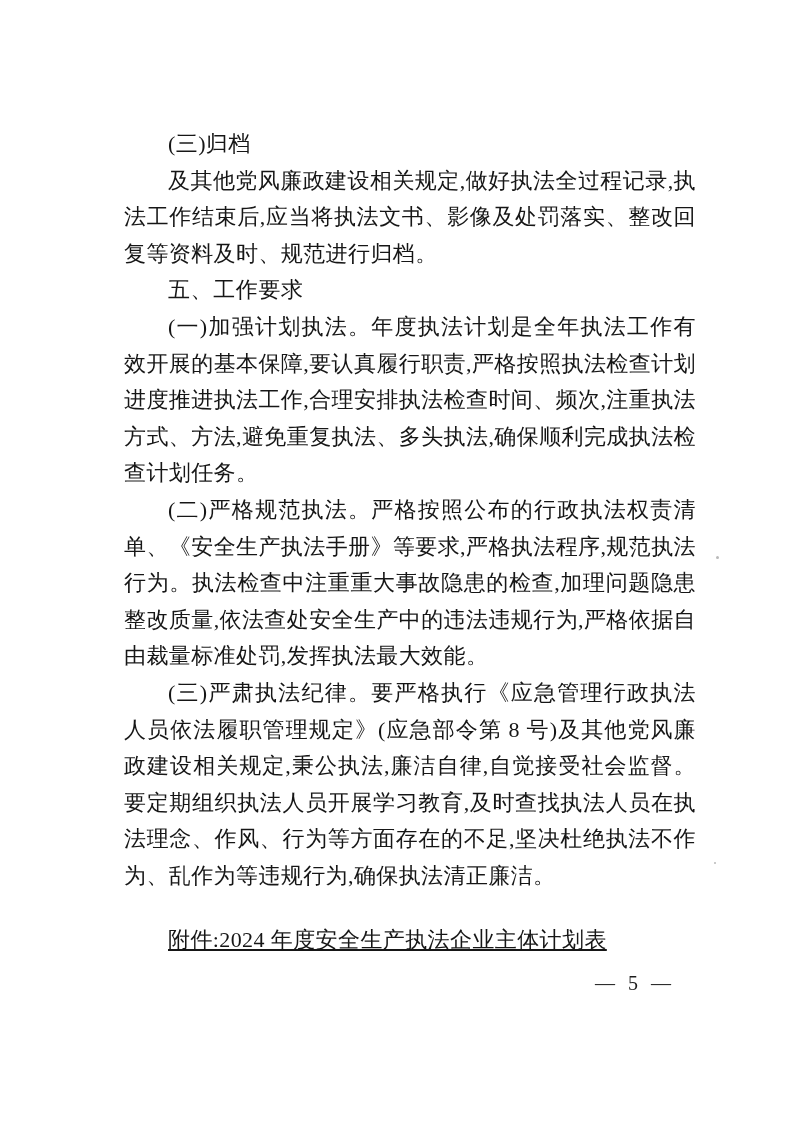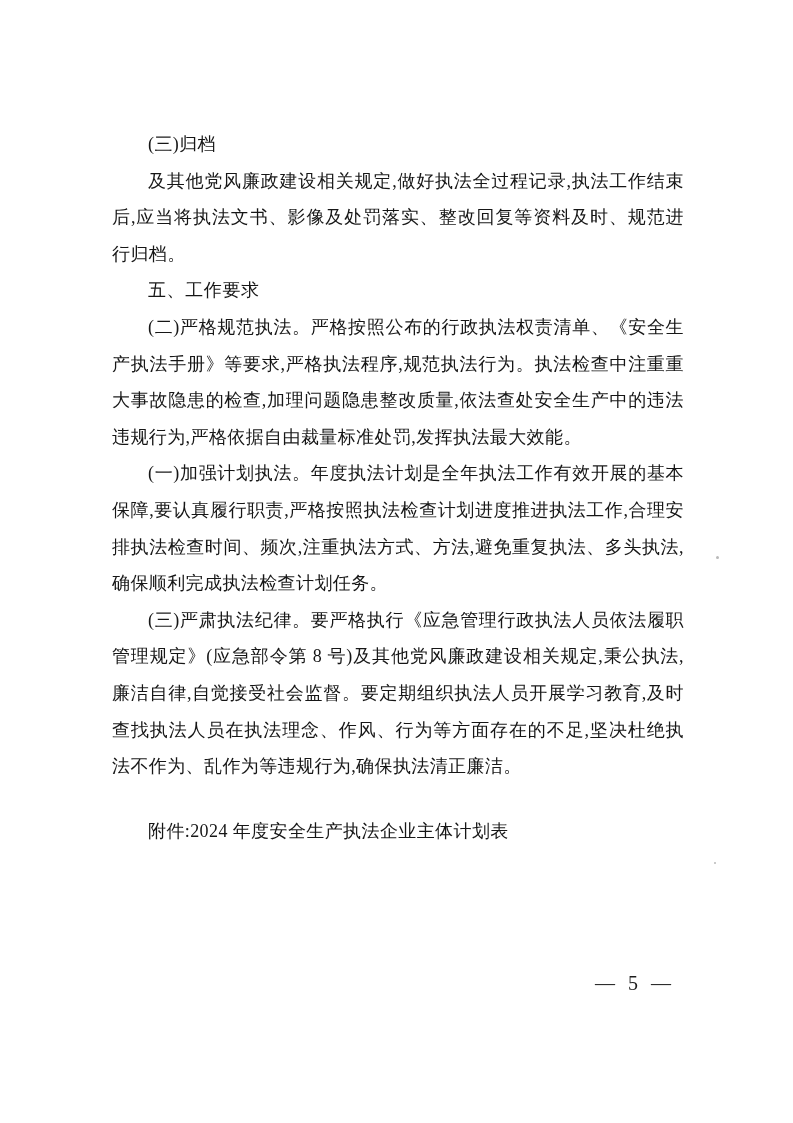--- a/index.html
+++ b/index.html
@@ -11,43 +11,44 @@
     position: relative;
     width: 793px;
     height: 1123px;
     background: #ffffff;
     overflow: hidden;
     font-family: "Liberation Serif", "DejaVu Serif", serif;
     color: #161616;
   }
   .content {
     position: absolute;
-    left: 112px;
+    left: 124px;
     top: 126px;
     width: 572px;
-    font-size: 18px;
+    font-size: 22px;
     line-height: 36.6px;
     text-align: justify;
     letter-spacing: 0.4px;
   }
   .para {
     margin: 0;
     text-indent: 2em;
   }
   .heading-bold {
     margin: 0;
     text-indent: 2em;
     font-weight: normal;
     font-family: "Liberation Sans", "DejaVu Sans", sans-serif;
     letter-spacing: 0.6px;
   }
   .attachment {
     margin: 0;
     margin-top: 28px;
     text-indent: 2em;
+    text-decoration: underline;
   }
   .page-number {
     position: absolute;
     top: 972px;
     right: 118px;
     font-size: 20px;
     letter-spacing: 4px;
     color: #1b1b1b;
   }
   
@@ -65,23 +66,23 @@
 <div class="page">
 
   <div class="content">
 
     <p class="para">(三)归档</p>
 
     <p class="para">及其他党风廉政建设相关规定,做好执法全过程记录,执法工作结束后,应当将执法文书、影像及处罚落实、整改回复等资料及时、规范进行归档。</p>
 
     <p class="heading-bold">五、工作要求</p>
 
+    <p class="para">(一)加强计划执法。年度执法计划是全年执法工作有效开展的基本保障,要认真履行职责,严格按照执法检查计划进度推进执法工作,合理安排执法检查时间、频次,注重执法方式、方法,避免重复执法、多头执法,确保顺利完成执法检查计划任务。</p>
+
     <p class="para">(二)严格规范执法。严格按照公布的行政执法权责清单、《安全生产执法手册》等要求,严格执法程序,规范执法行为。执法检查中注重重大事故隐患的检查,加理问题隐患整改质量,依法查处安全生产中的违法违规行为,严格依据自由裁量标准处罚,发挥执法最大效能。</p>
-
-    <p class="para">(一)加强计划执法。年度执法计划是全年执法工作有效开展的基本保障,要认真履行职责,严格按照执法检查计划进度推进执法工作,合理安排执法检查时间、频次,注重执法方式、方法,避免重复执法、多头执法,确保顺利完成执法检查计划任务。</p>
 
     <p class="para">(三)严肃执法纪律。要严格执行《应急管理行政执法人员依法履职管理规定》(应急部令第 8 号)及其他党风廉政建设相关规定,秉公执法,廉洁自律,自觉接受社会监督。要定期组织执法人员开展学习教育,及时查找执法人员在执法理念、作风、行为等方面存在的不足,坚决杜绝执法不作为、乱作为等违规行为,确保执法清正廉洁。</p>
 
     <p class="attachment">附件:2024 年度安全生产执法企业主体计划表</p>
 
   </div>
 
   <div class="page-number">— 5 —</div>
 
   <span class="speck speck-1"></span>

